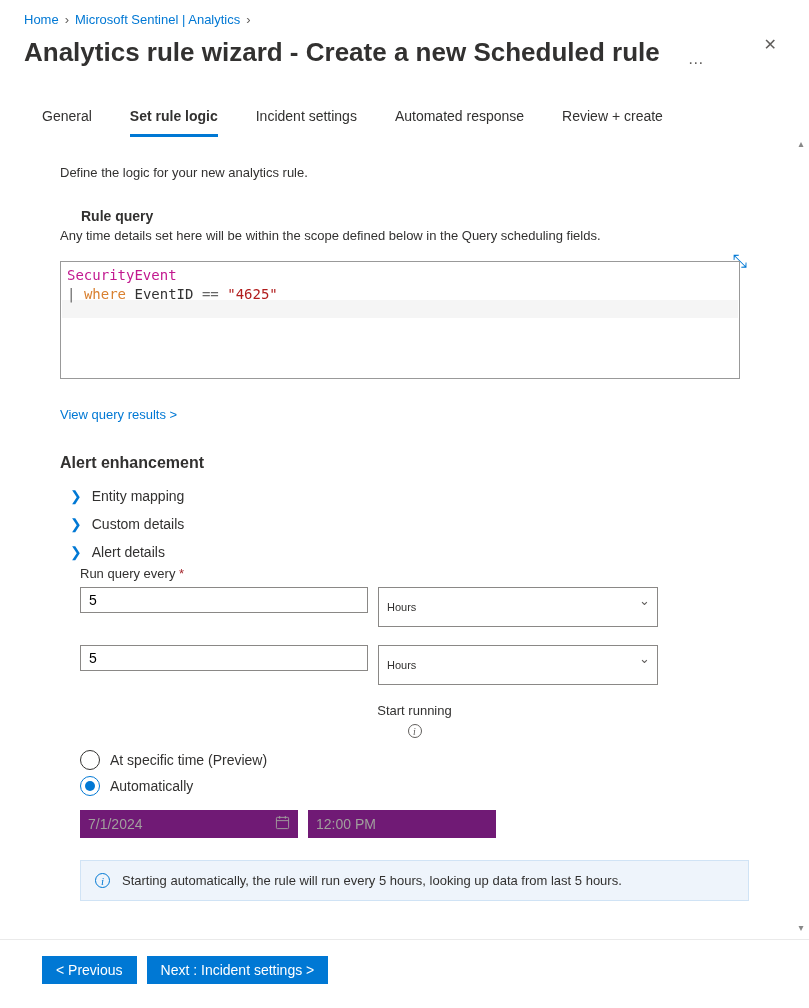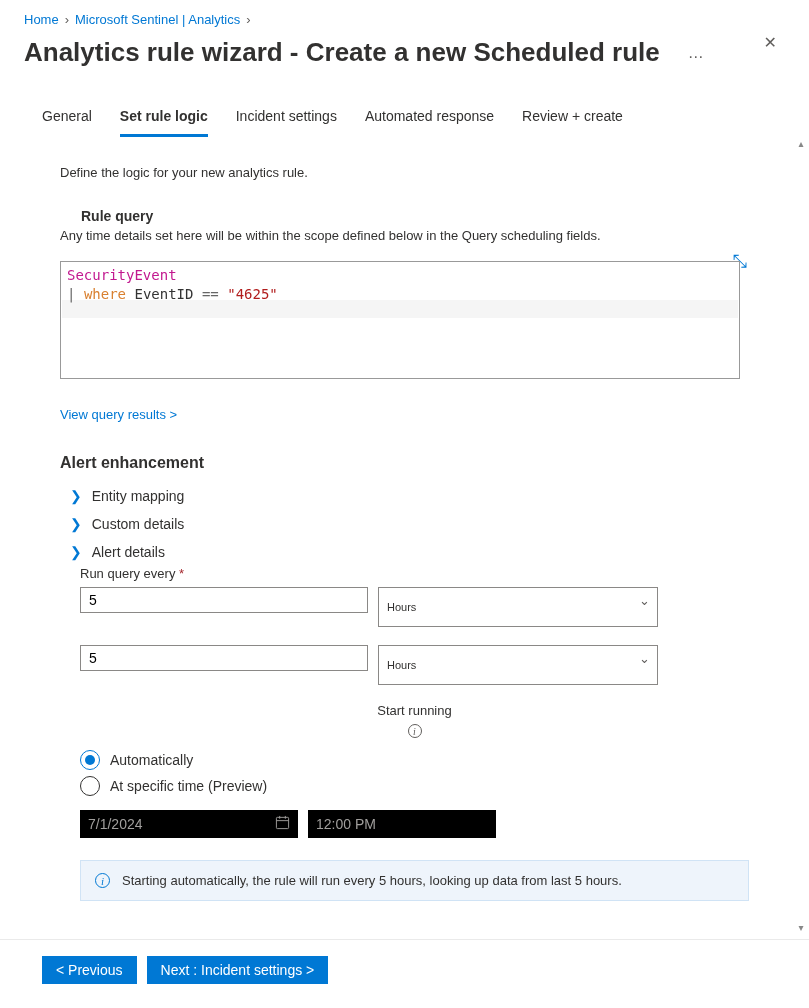--- a/index.html
+++ b/index.html
@@ -17,21 +17,21 @@
   .breadcrumb {
     padding: 12px 24px 4px 24px;
     font-size: 13px;
     display: flex;
     align-items: flex-start;
     gap: 6px;
   }
   .breadcrumb .sep { color: #605e5c; }
   .title-row {
     display: flex;
-    align-items: center;
+    align-items: flex-end;
     padding: 6px 24px 12px 24px;
   }
   .title-row h1 {
     font-size: 26px;
     font-weight: 600;
     color: #323130;
     flex: 0 0 auto;
   }
   .title-row .ellipsis {
     color: #605e5c;
@@ -44,21 +44,21 @@
     font-size: 16px;
     color: #605e5c;
     cursor: pointer;
     padding: 4px 8px;
     font-family: inherit;
     position: relative;
     top: -10px;
   }
   .tabs {
     display: flex;
-    gap: 28px;
+    gap: 38px;
     padding: 20px 42px 0 42px;
     border-bottom: none;
   }
   .tab {
     padding: 8px 0 10px 0;
     font-size: 14px;
     color: #323130;
     cursor: pointer;
     border-bottom: 3px solid transparent;
   }
@@ -170,21 +170,21 @@
     width:20px; height:20px; border:1px solid #323130; border-radius:50%;
     display:inline-flex; align-items:center; justify-content:center; cursor:pointer;
   }
   .radio.checked { border:1px solid #0078d4; }
   .radio.checked::after {
     content:""; width:10px; height:10px; background:#0078d4; border-radius:50%;
   }
 
   .dt-row { display:flex; gap:10px; margin-top:14px; }
   .date-field, .time-field {
-    height:28px; background:#000000; color:#a19f9d; font-size:14px;
+    height:28px; background:#701a75; color:#a19f9d; font-size:14px;
     padding:4px 8px; display:flex; align-items:center; position:relative;
   }
   .date-field { width:218px; }
   .time-field { width:188px; }
   .cal-icon { position:absolute; right:8px; color:#a19f9d; }
 
   .info-banner {
     margin-top: 22px; background:#eef4fb; border:1px solid #d0e3f5;
     padding:12px 14px; display:flex; align-items:center; gap:12px;
     font-size:13px; color:#323130;
@@ -290,26 +290,26 @@
           <span class="select-caret">⌄</span>
         </div>
       </div>
 
       <div class="start-row">
         <span>Start running</span>
         <span class="info-circle">i</span>
       </div>
 
       <div class="radio-row">
+        <span class="radio"></span>
+        <span>At specific time (Preview)</span>
+      </div>
+      <div class="radio-row">
         <span class="radio checked"></span>
         <span>Automatically</span>
-      </div>
-      <div class="radio-row">
-        <span class="radio"></span>
-        <span>At specific time (Preview)</span>
       </div>
 
       <div class="dt-row">
         <div class="date-field">
           <span>7/1/2024</span>
           <span class="cal-icon">
             <svg width="15" height="15" viewBox="0 0 16 16">
                   <rect x="1.5" y="2.5" width="13" height="12" rx="1" fill="none" stroke="#a19f9d"></rect>
                   <line x1="1.5" y1="6" x2="14.5" y2="6" stroke="#a19f9d"></line>
                   <line x1="5" y1="1" x2="5" y2="4" stroke="#a19f9d"></line>

